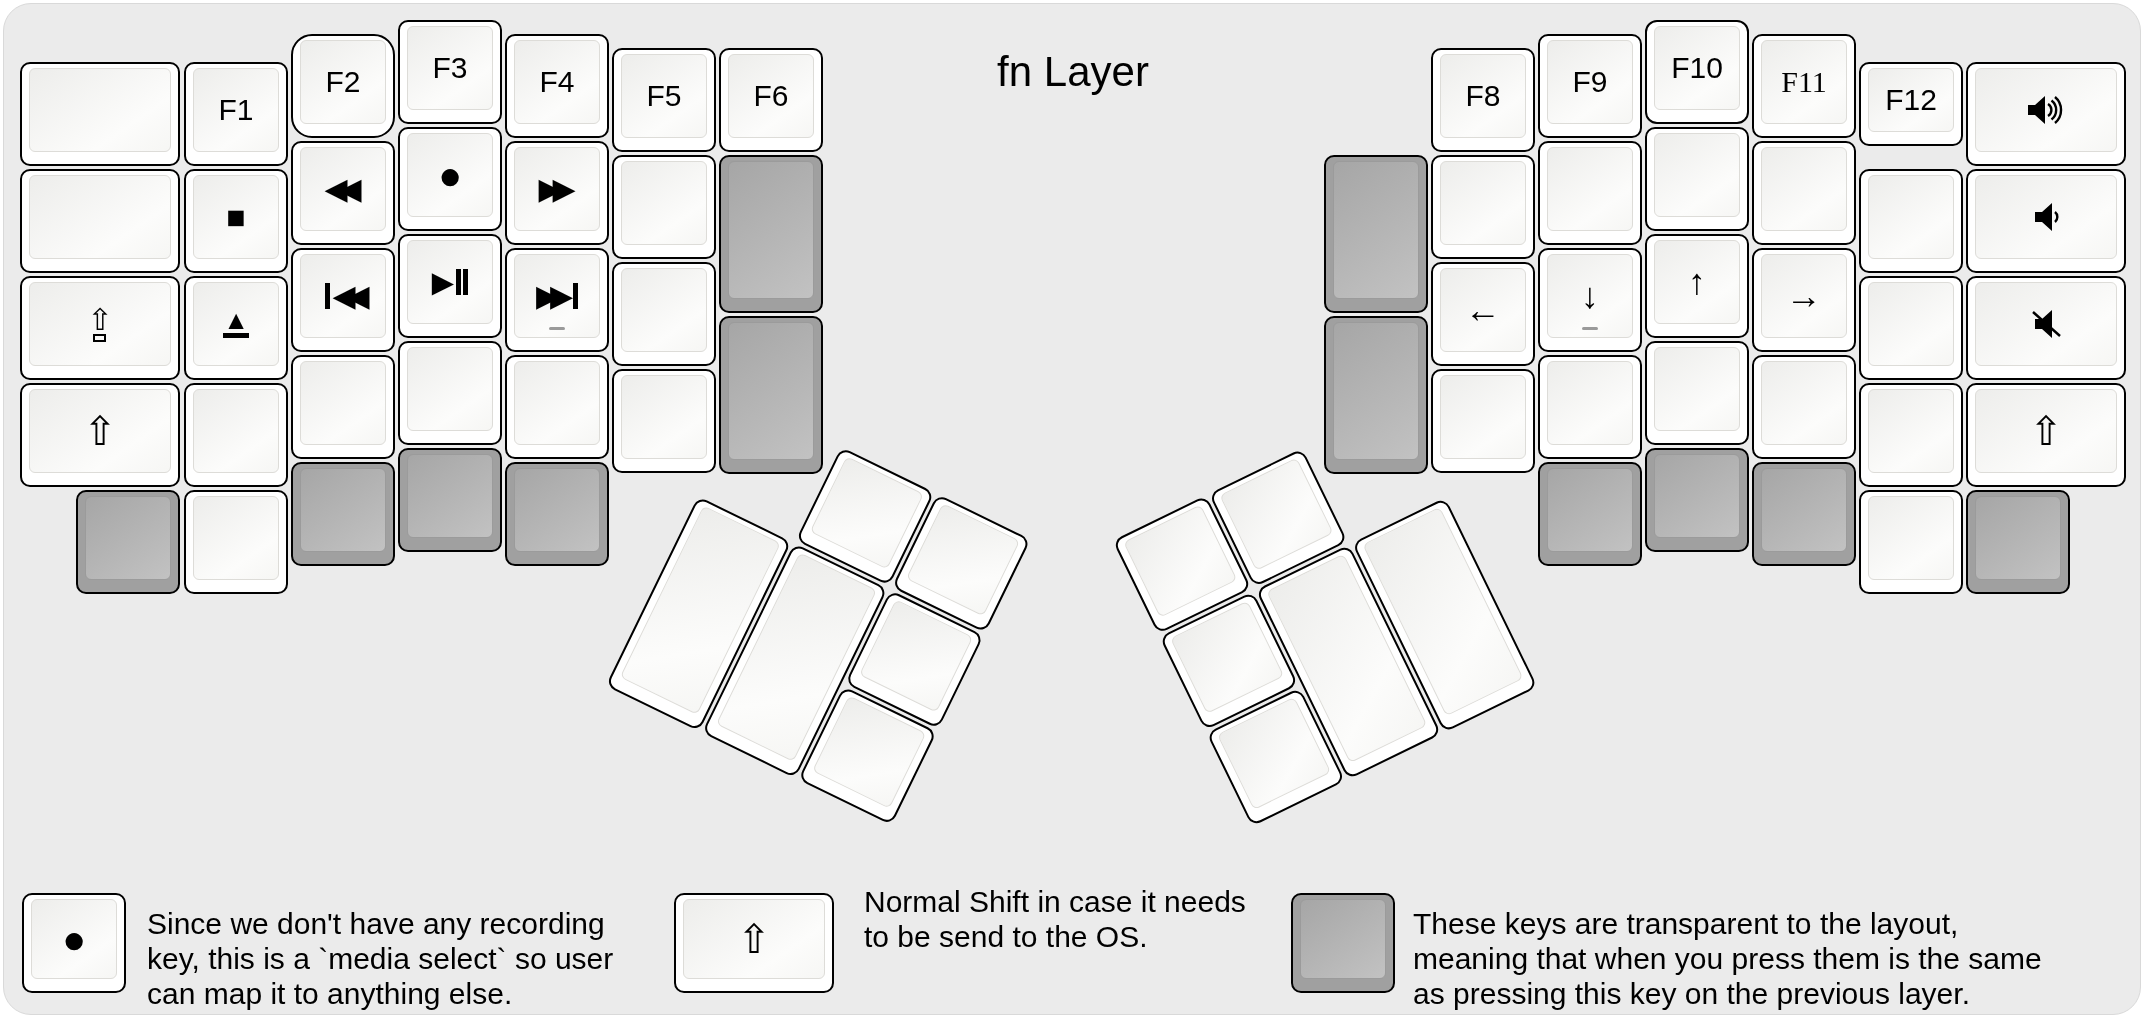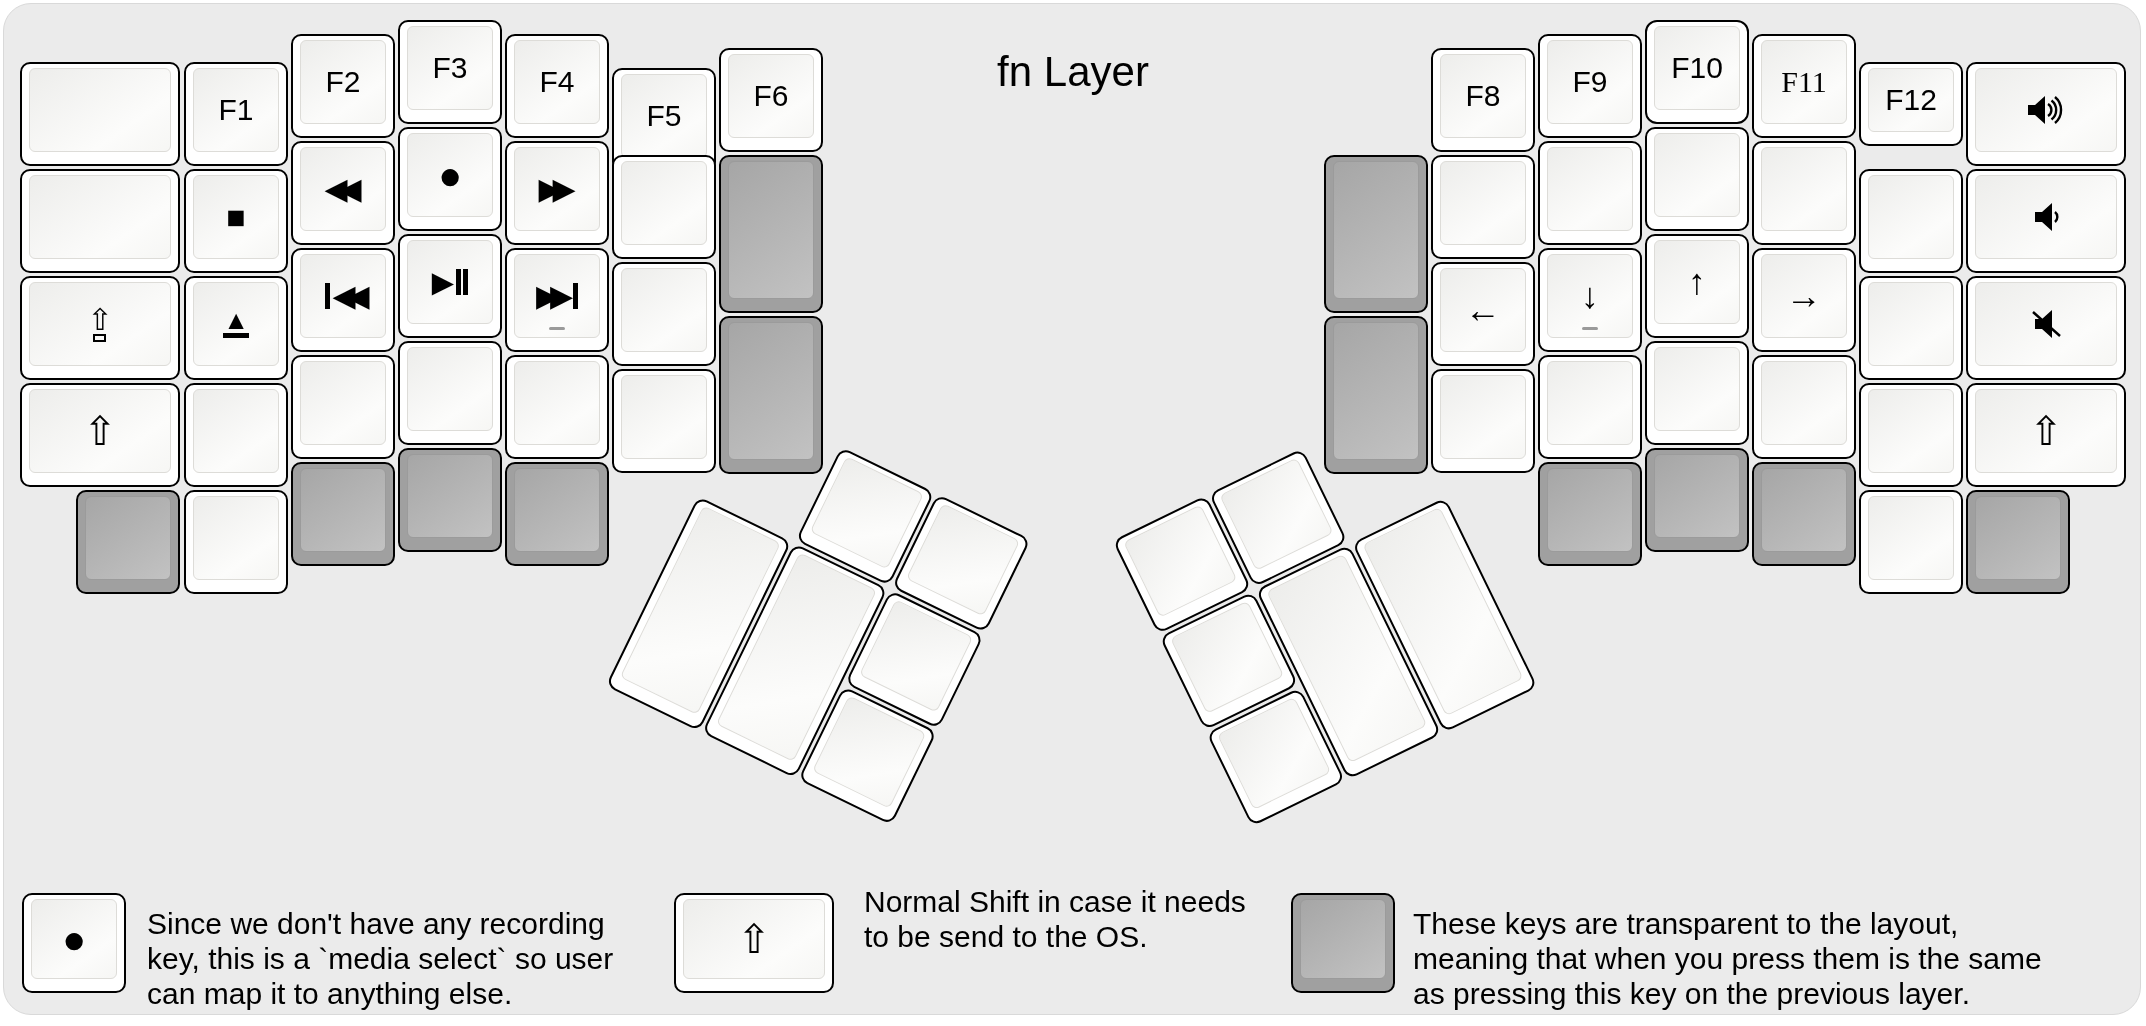--- a/index.html
+++ b/index.html
@@ -144,21 +144,21 @@
           <i></i>
         </span>
       </div>
     </div>
     <div class="key" style="left: 184px; top: 383px; width: 104px; height: 104px;">
       <div class="face"></div>
     </div>
     <div class="key" style="left: 184px; top: 490px; width: 104px; height: 104px;">
       <div class="face"></div>
     </div>
-    <div class="key" style="left: 291px; top: 34px; width: 104px; height: 104px;">
+    <div class="key" style="left: 291px; top: 34px; width: 104px; height: 104px; border-radius: 21px;">
       <div class="face">
         <span class="flabel">F2</span>
       </div>
     </div>
     <div class="key" style="left: 291px; top: 141px; width: 104px; height: 104px;">
       <div class="face">
         <span class="mf">◀◀</span>
       </div>
     </div>
     <div class="key" style="left: 291px; top: 248px; width: 104px; height: 104px;">
@@ -218,21 +218,21 @@
         </span>
         <span class="dash"></span>
       </div>
     </div>
     <div class="key" style="left: 505px; top: 355px; width: 104px; height: 104px;">
       <div class="face"></div>
     </div>
     <div class="key gray" style="left: 505px; top: 462px; width: 104px; height: 104px;">
       <div class="face"></div>
     </div>
-    <div class="key" style="left: 612px; top: 48px; width: 104px; height: 104px; margin-top: 20px;">
+    <div class="key" style="left: 612px; top: 48px; width: 104px; height: 104px;">
       <div class="face">
         <span class="flabel">F5</span>
       </div>
     </div>
     <div class="key" style="left: 612px; top: 155px; width: 104px; height: 104px;">
       <div class="face"></div>
     </div>
     <div class="key" style="left: 612px; top: 262px; width: 104px; height: 104px;">
       <div class="face"></div>
     </div>

